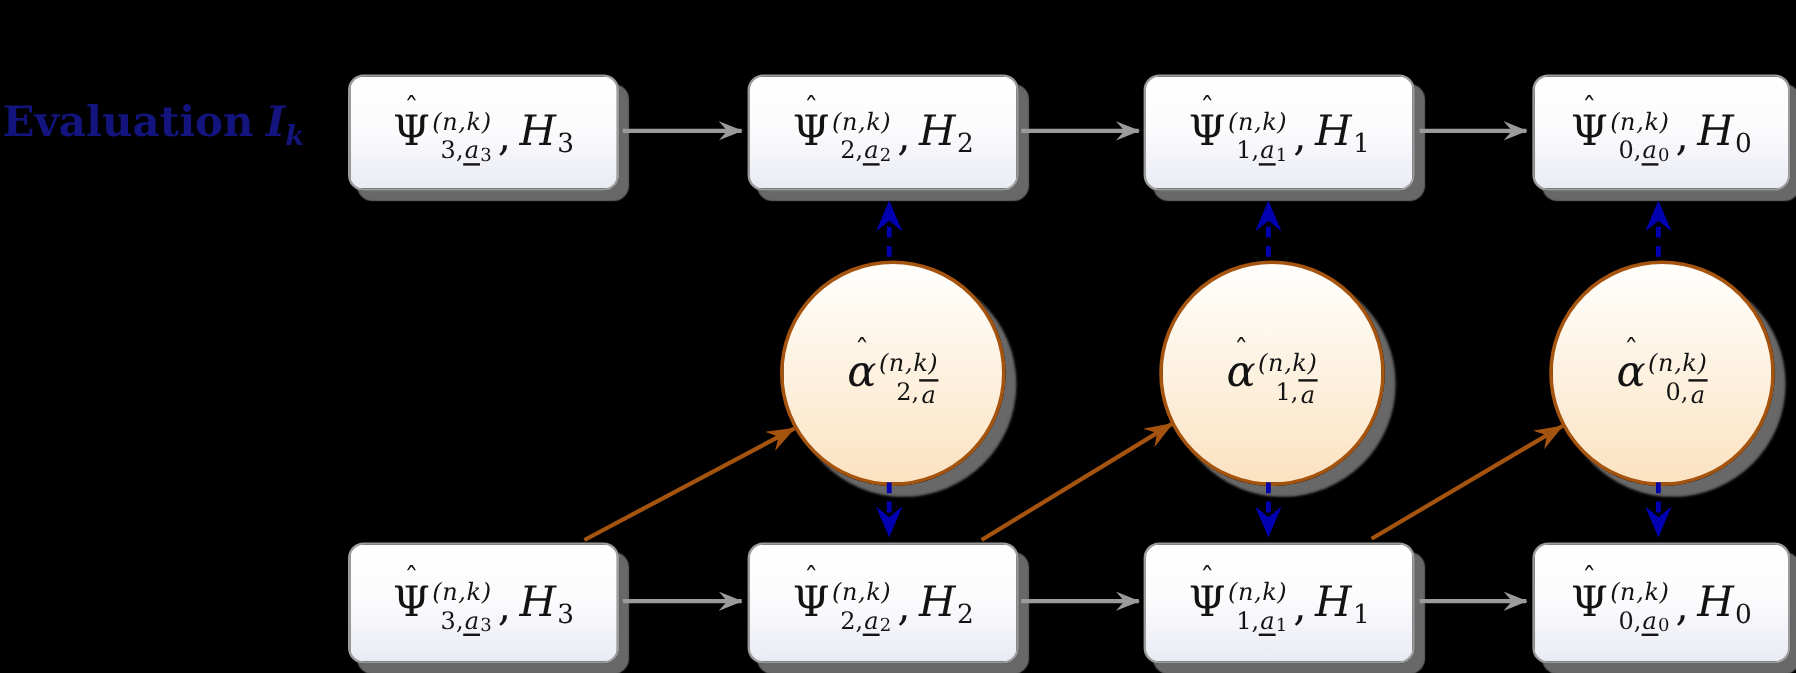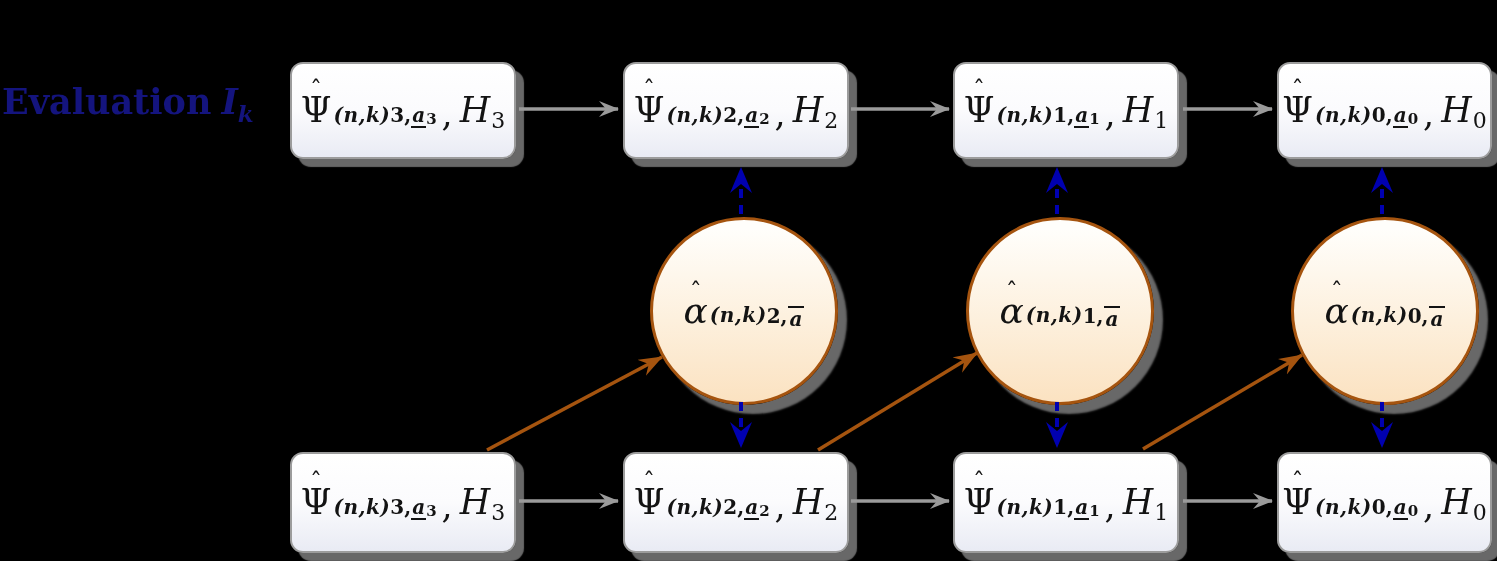--- a/index.html
+++ b/index.html
@@ -45,22 +45,22 @@
 
   
   .mathline{display:flex;align-items:center;color:#131313;line-height:1;}
   .bigsym{position:relative;font-size:35px;display:inline-block;}
   .alpha-node .bigsym{font-style:italic;font-size:36px;}
   .hat{
     position:absolute;left:50%;top:-15px;transform:translateX(-50%);
     font-size:24px;font-style:normal;
   }
   .alpha-node .hat{top:-13px;}
-  .scripts{display:inline-flex;flex-direction:row;align-items:center;
-    margin-left:2px;transform:translateY(4px);font-weight:bold;}
+  .scripts{display:inline-flex;flex-direction:column;align-items:flex-end;
+    margin-left:2px;transform:translateY(4px);}
   .ssup{font-size:20px;font-style:italic;line-height:1;letter-spacing:0.5px;}
   .ssub{font-size:20px;line-height:1;margin-top:4px;font-style:normal;display:flex;align-items:flex-start;}
   .ulvar{font-style:italic;border-bottom:2px solid #131313;padding:0 1px 1px 1px;}
   .olvar{font-style:italic;border-top:2px solid #131313;padding:1px 2px 0 2px;}
   .subsub{font-size:15px;transform:translateY(7px);display:inline-block;}
   .sep{font-size:35px;margin:0 7px 0 5px;transform:translateY(4px);}
   .hvar{font-size:35px;font-style:italic;}
   .hsub{font-size:22px;transform:translateY(10px);display:inline-block;margin-left:1px;}
 
   

